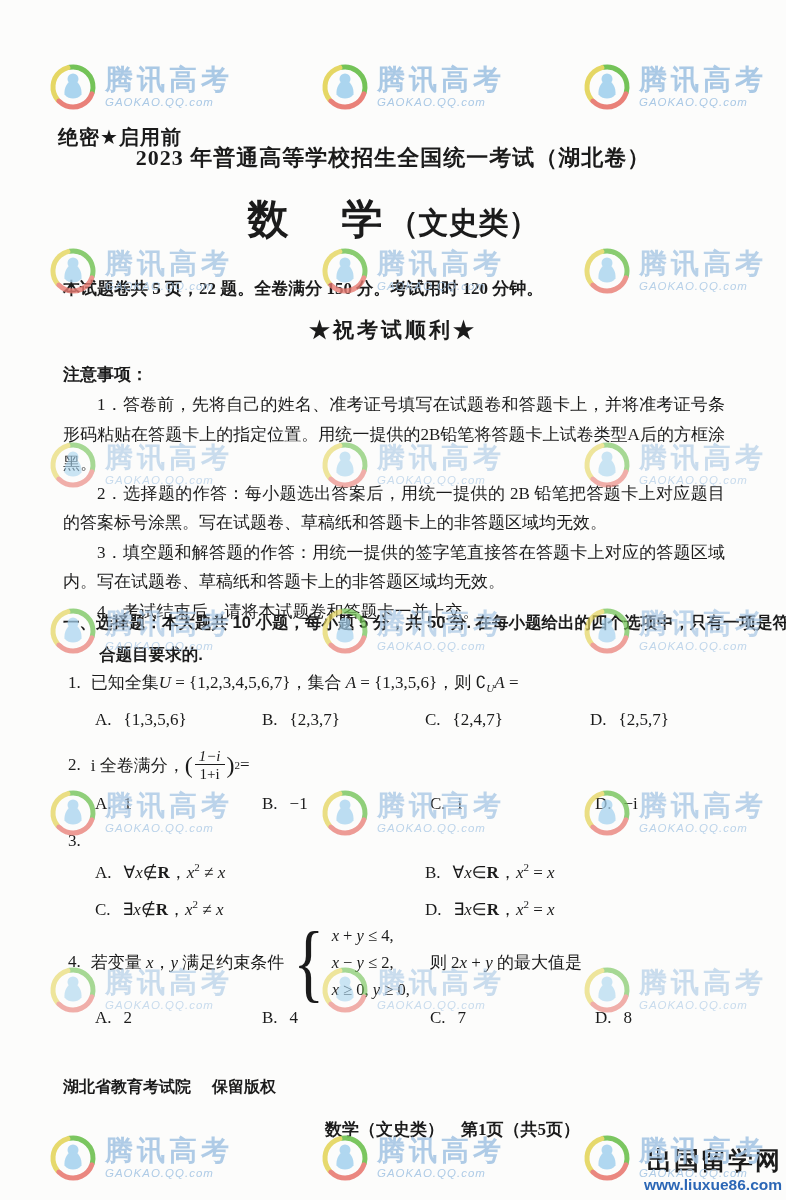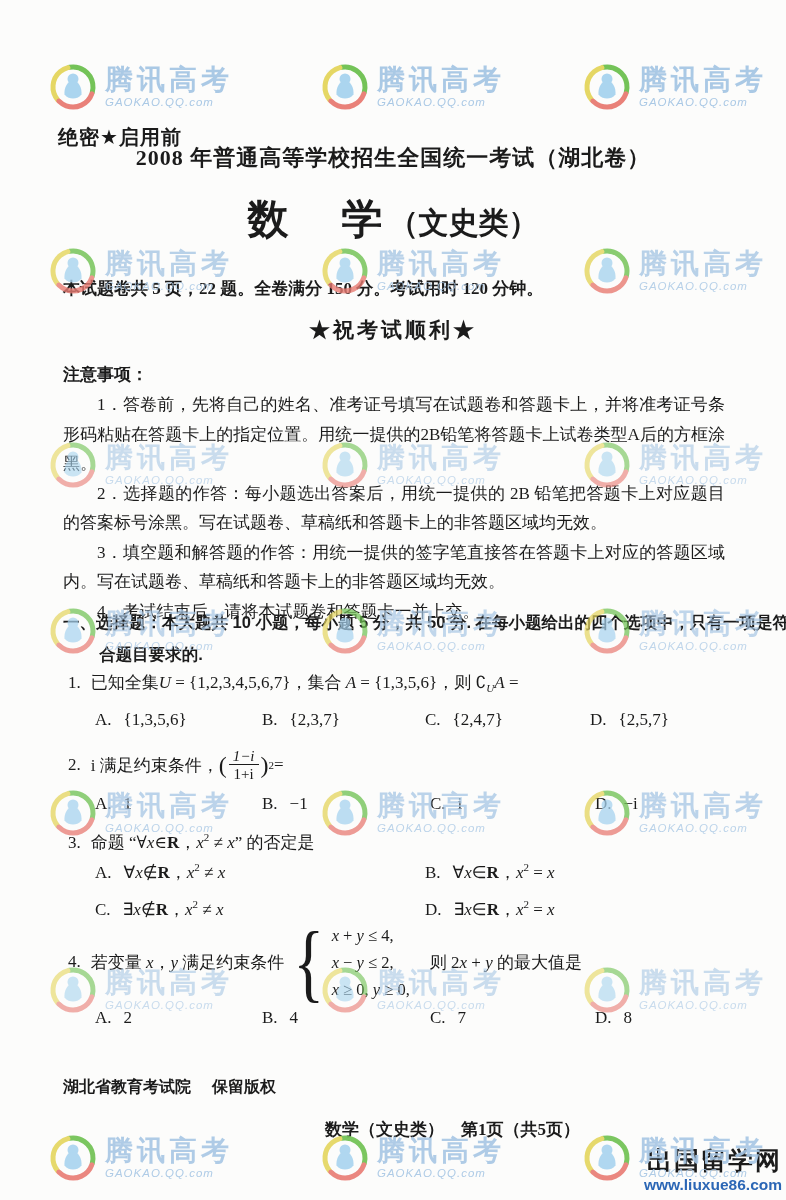--- a/index.html
+++ b/index.html
@@ -90,21 +90,21 @@
 </style>
 </head>
 <body>
 
 <div class="page">
 
   <div id="content">
 
     <div id="secrecy" class="abs hei">绝密★启用前</div>
 
-    <div id="exam-title" class="abs center">2008 年普通高等学校招生全国统一考试（湖北卷）</div>
+    <div id="exam-title" class="abs center">2023 年普通高等学校招生全国统一考试（湖北卷）</div>
 
     <div id="subject" class="abs center">
       <span class="subject-main">数　学</span><span class="subject-paren">（文史类）</span>
     </div>
 
     <div id="meta" class="abs">本试题卷共 5 页，22 题。全卷满分 150 分。考试用时 120 分钟。</div>
 
     <div id="wish" class="abs center">★祝考试顺利★</div>
 
     <div id="notice-title" class="abs hei">注意事项：</div>
@@ -124,40 +124,39 @@
     </div>
     <div id="q1-opts" class="abs opts">
       <span class="opt" style="left:32px"><span class="opt-label">A.</span><span>{1,3,5,6}</span></span>
       <span class="opt" style="left:199px"><span class="opt-label">B.</span><span>{2,3,7}</span></span>
       <span class="opt" style="left:362px"><span class="opt-label">C.</span><span>{2,4,7}</span></span>
       <span class="opt" style="left:527px"><span class="opt-label">D.</span><span>{2,5,7}</span></span>
     </div>
 
     <div id="q2" class="abs q">
       <span class="q-num">2.</span>
-      <span>i 满足约束条件，</span>
+      <span>i 全卷满分，</span>
       <span class="paren">(</span>
       <span class="frac">
         <span class="frac-top">1−i</span>
         <span class="frac-bot">1+i</span>
       </span>
       <span class="paren">)</span>
       <sup>2</sup>
       <span> =</span>
     </div>
     <div id="q2-opts" class="abs opts">
       <span class="opt" style="left:32px"><span class="opt-label">A.</span><span>1</span></span>
       <span class="opt" style="left:199px"><span class="opt-label">B.</span><span>−1</span></span>
       <span class="opt" style="left:367px"><span class="opt-label">C.</span><span>i</span></span>
       <span class="opt" style="left:532px"><span class="opt-label">D.</span><span>−i</span></span>
     </div>
 
     <div id="q3" class="abs q">
       <span class="q-num">3.</span>
-      <span class="q-stem">命题 “∀<i>x</i>∈<b>R</b>，<i>x</i><sup>2</sup> ≠ <i>x</i>” 的否定是</span>
     </div>
     <div id="q3-opts-1" class="abs opts">
       <span class="opt" style="left:32px"><span class="opt-label">A.</span><span>∀<i>x</i>∉<b>R</b>，<i>x</i><sup>2</sup> ≠ <i>x</i></span></span>
       <span class="opt" style="left:362px"><span class="opt-label">B.</span><span>∀<i>x</i>∈<b>R</b>，<i>x</i><sup>2</sup> = <i>x</i></span></span>
     </div>
     <div id="q3-opts-2" class="abs opts">
       <span class="opt" style="left:32px"><span class="opt-label">C.</span><span>∃<i>x</i>∉<b>R</b>，<i>x</i><sup>2</sup> ≠ <i>x</i></span></span>
       <span class="opt" style="left:362px"><span class="opt-label">D.</span><span>∃<i>x</i>∈<b>R</b>，<i>x</i><sup>2</sup> = <i>x</i></span></span>
     </div>
 

